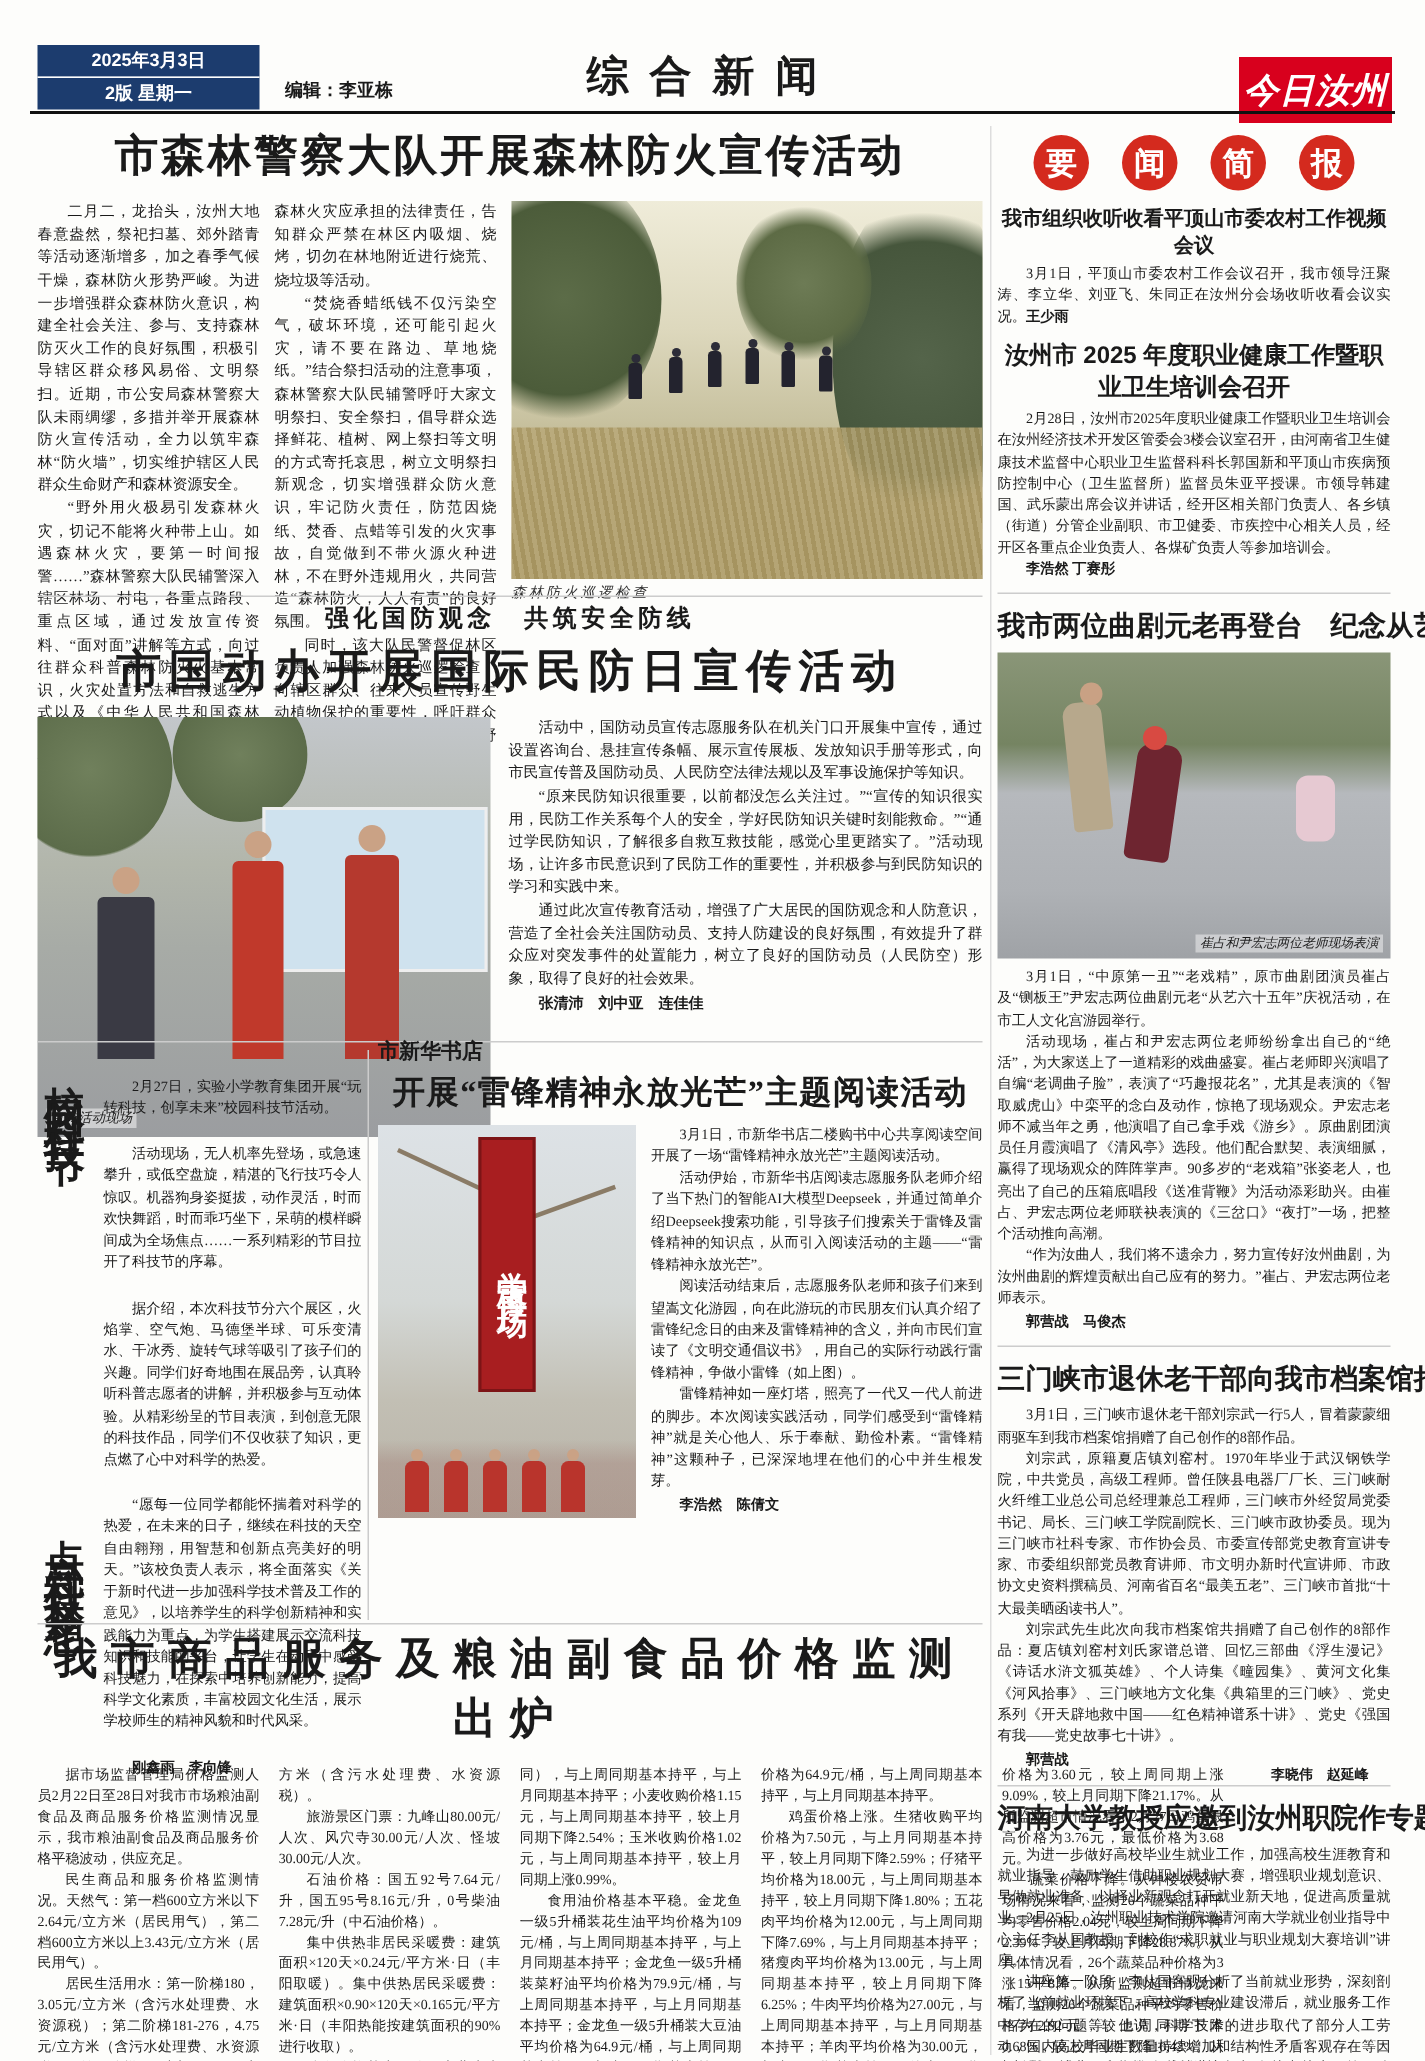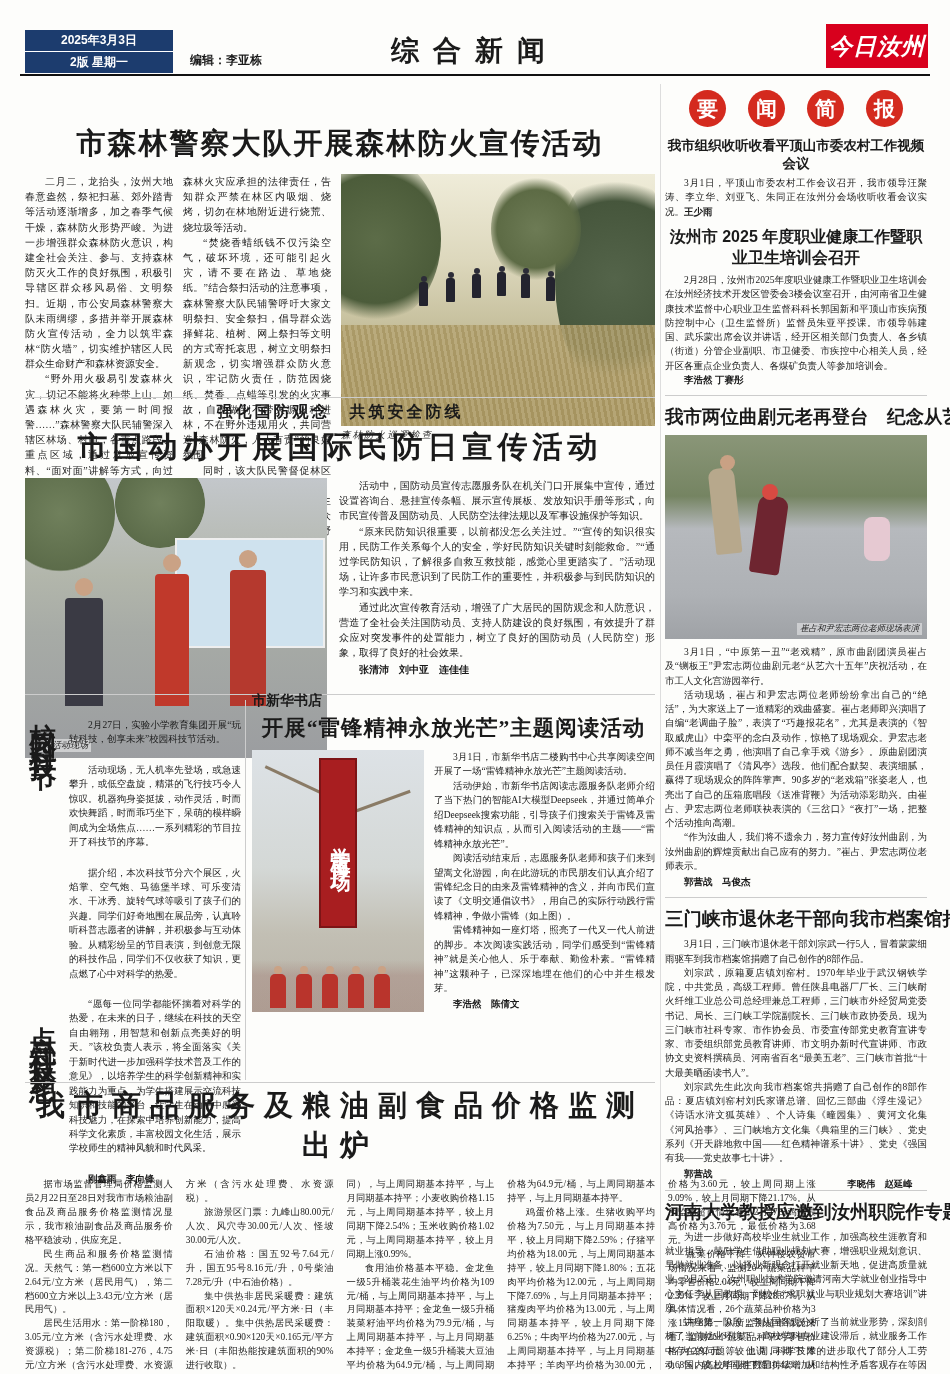--- a/index.html
+++ b/index.html
@@ -5,28 +5,28 @@
   * { margin:0; padding:0; box-sizing:border-box; }
   body { background:#888; font-family:"Liberation Serif","DejaVu Serif",serif; }
   .page { position:relative; width:950px; height:1374px; margin:0 auto; background:#fdfdfb; color:#1a1a1a; overflow:hidden; }
 
   
   .datebox { position:absolute; left:25px; top:30px; width:148px; }
   .datebox .row { background:#1c3c6e; color:#fff; font-family:"Liberation Sans",sans-serif; font-size:12px; font-weight:bold; text-align:center; padding:2px 0; }
   .datebox .row + .row { border-top:1px solid #fff; }
   .editor { position:absolute; left:190px; top:52px; font-size:12px; font-weight:bold; font-family:"Liberation Sans",sans-serif; }
   .section-title { position:absolute; left:0; right:0; top:32px; text-align:center; font-family:"Liberation Sans",sans-serif; font-size:28px; font-weight:bold; letter-spacing:14px; }
-  .masthead { position:absolute; right:22px; top:24px; width:102px; height:44px; background:#d8001d; color:#fff; border:2px solid #d8001d; display:flex; align-items:center; justify-content:center; font-size:23px; font-weight:bold; font-style:italic; letter-spacing:1px; }
+  .masthead { position:absolute; right:22px; top:38px; width:102px; height:44px; background:#d8001d; color:#fff; border:2px solid #d8001d; display:flex; align-items:center; justify-content:center; font-size:23px; font-weight:bold; font-style:italic; letter-spacing:1px; }
   .toprule { position:absolute; left:20px; right:20px; top:74px; height:2px; background:#111; }
 
   
   .btxt p { font-size:10px; line-height:1.52; text-align:justify; text-indent:2em; }
   .sig { font-size:10px; font-weight:bold; text-align:right; padding-right:6px; margin-top:2px; }
   .caption { font-size:9.5px; font-style:italic; color:#333; text-align:left; margin-top:3px; letter-spacing:2px; }
-  .hl-sans { font-family:"Liberation Sans","DejaVu Sans",sans-serif;margin-top:40px; }
+  .hl-sans { font-family:"Liberation Sans","DejaVu Sans",sans-serif; }
 
   
   .forest { position:absolute; left:25px; top:84px; width:630px; }
   .forest h1 { font-size:29px; font-weight:bold; text-align:center; letter-spacing:2px; margin-bottom:10px; }
   .forest .wrap { display:flex; gap:10px; }
   .forest .cols { width:306px; column-count:2; column-gap:10px; }
   .photo-forest { width:314px; height:252px; position:relative; overflow:hidden;
      background:linear-gradient(to bottom,#efecd9 0%,#ddd8bd 34%,#c8c2a0 58%,#b2a176 78%,#a08e5e 100%); }
   .pf-tree { position:absolute; border-radius:50%; }
   .pf-grass { position:absolute; left:0; right:0; bottom:0; height:40%;

